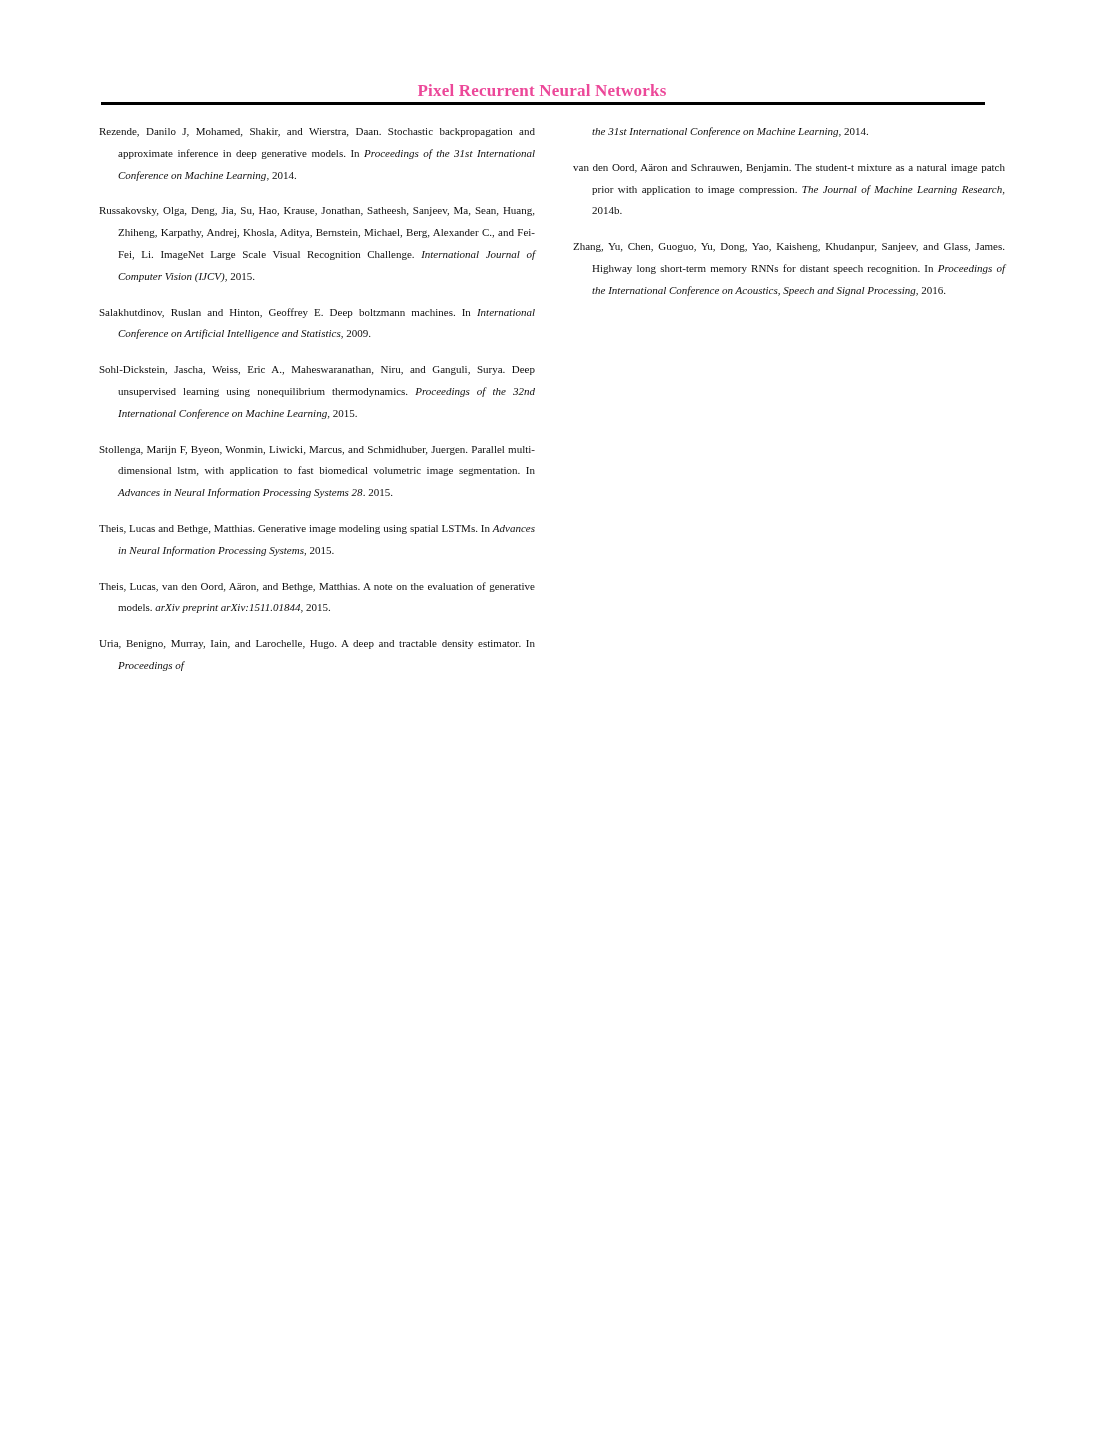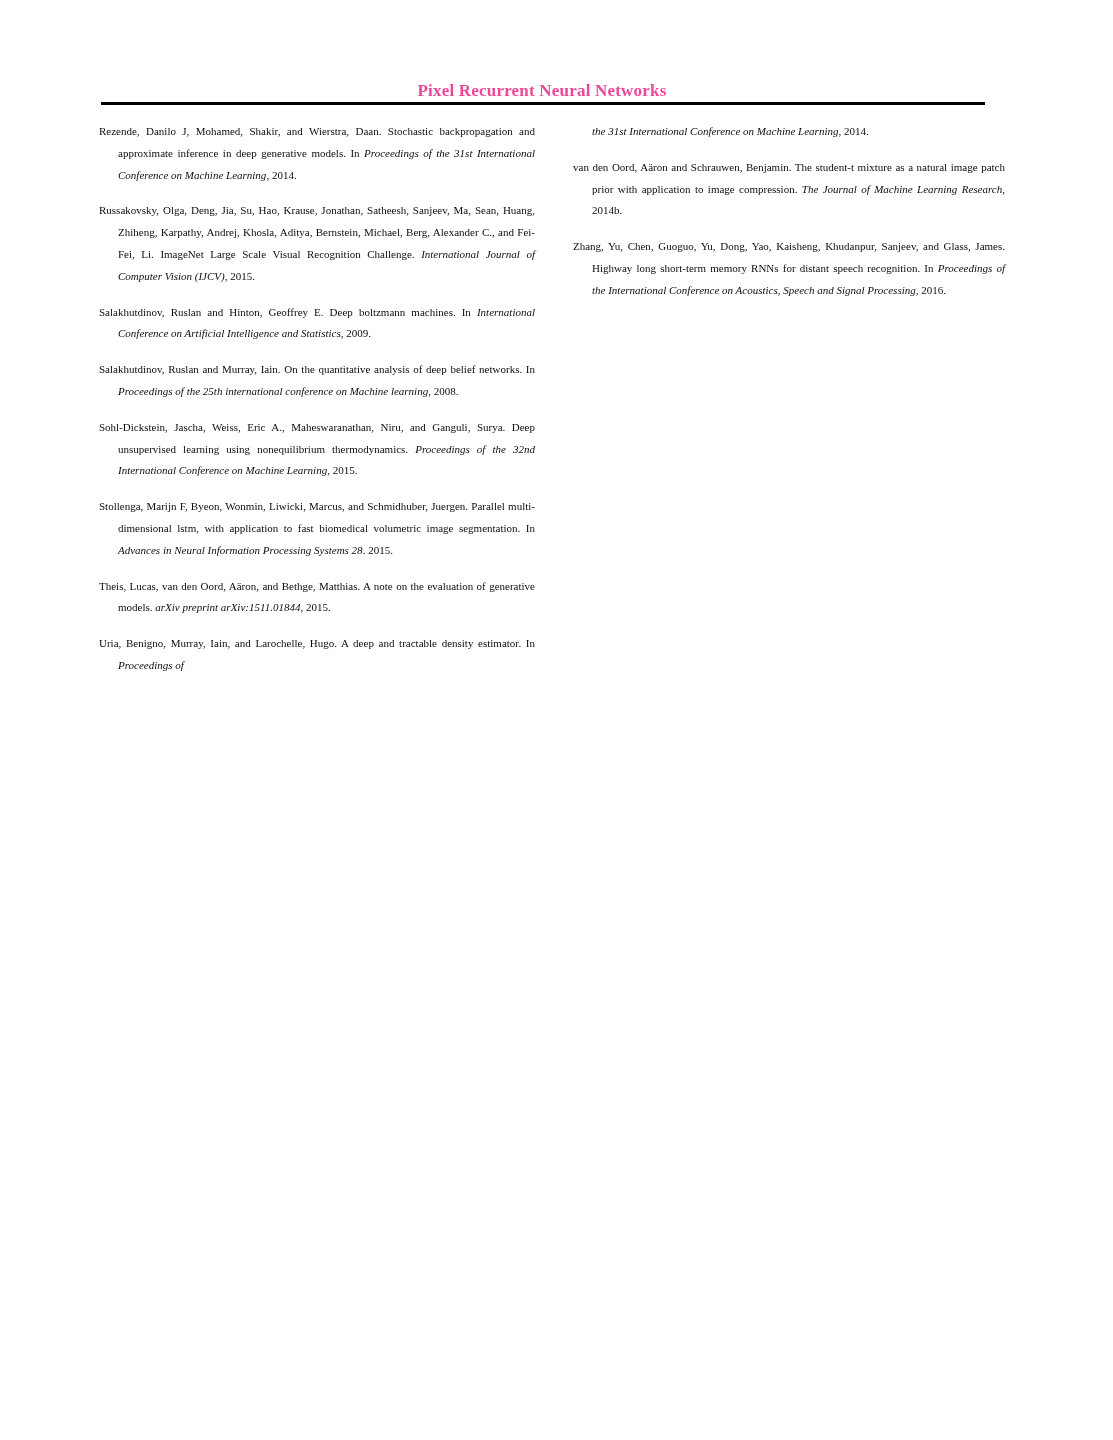--- a/index.html
+++ b/index.html
@@ -58,23 +58,23 @@
 <body>
 
 <div class="running-head">Pixel Recurrent Neural Networks</div>
 
 <div class="header-rule"></div>
 
 <div class="ref-column left">
     <p class="ref"><span class="seg-normal">Rezende, Danilo J, Mohamed, Shakir, and Wierstra, Daan. Stochastic backpropagation and approximate inference in deep generative models. In </span><span class="seg-italic">Proceedings of the 31st International Conference on Machine Learning</span><span class="seg-normal">, 2014.</span></p>
     <p class="ref"><span class="seg-normal">Russakovsky, Olga, Deng, Jia, Su, Hao, Krause, Jonathan, Satheesh, Sanjeev, Ma, Sean, Huang, Zhiheng, Karpathy, Andrej, Khosla, Aditya, Bernstein, Michael, Berg, Alexander C., and Fei-Fei, Li. ImageNet Large Scale Visual Recognition Challenge. </span><span class="seg-italic">International Journal of Computer Vision (IJCV)</span><span class="seg-normal">, 2015.</span></p>
     <p class="ref"><span class="seg-normal">Salakhutdinov, Ruslan and Hinton, Geoffrey E. Deep boltzmann machines. In </span><span class="seg-italic">International Conference on Artificial Intelligence and Statistics</span><span class="seg-normal">, 2009.</span></p>
-    <p class="ref"><span class="seg-normal">Salakhutdinov, Ruslan and Murray, Iain. On the quantitative analysis of deep belief networks. In </span><span class="seg-italic">Proceedings of the 25th international conference on Machine learning</span><span class="seg-normal">, 2008.</span></p>
     <p class="ref"><span class="seg-normal">Sohl-Dickstein, Jascha, Weiss, Eric A., Maheswaranathan, Niru, and Ganguli, Surya. Deep unsupervised learning using nonequilibrium thermodynamics. </span><span class="seg-italic">Proceedings of the 32nd International Conference on Machine Learning</span><span class="seg-normal">, 2015.</span></p>
     <p class="ref"><span class="seg-normal">Stollenga, Marijn F, Byeon, Wonmin, Liwicki, Marcus, and Schmidhuber, Juergen. Parallel multi-dimensional lstm, with application to fast biomedical volumetric image segmentation. In </span><span class="seg-italic">Advances in Neural Information Processing Systems 28</span><span class="seg-normal">. 2015.</span></p>
+    <p class="ref"><span class="seg-normal">Theis, Lucas and Bethge, Matthias. Generative image modeling using spatial LSTMs. In </span><span class="seg-italic">Advances in Neural Information Processing Systems</span><span class="seg-normal">, 2015.</span></p>
     <p class="ref"><span class="seg-normal">Theis, Lucas, van den Oord, Aäron, and Bethge, Matthias. A note on the evaluation of generative models. </span><span class="seg-italic">arXiv preprint arXiv:1511.01844</span><span class="seg-normal">, 2015.</span></p>
     <p class="ref"><span class="seg-normal">Uria, Benigno, Murray, Iain, and Larochelle, Hugo. A deep and tractable density estimator. In </span><span class="seg-italic">Proceedings of</span></p>
   </div>
 
 <div class="ref-column right">
     <p class="ref continuation"><span class="seg-italic">the 31st International Conference on Machine Learning</span><span class="seg-normal">, 2014.</span></p>
     <p class="ref"><span class="seg-normal">van den Oord, Aäron and Schrauwen, Benjamin. The student-t mixture as a natural image patch prior with application to image compression. </span><span class="seg-italic">The Journal of Machine Learning Research</span><span class="seg-normal">, 2014b.</span></p>
     <p class="ref"><span class="seg-normal">Zhang, Yu, Chen, Guoguo, Yu, Dong, Yao, Kaisheng, Khudanpur, Sanjeev, and Glass, James. Highway long short-term memory RNNs for distant speech recognition. In </span><span class="seg-italic">Proceedings of the International Conference on Acoustics, Speech and Signal Processing</span><span class="seg-normal">, 2016.</span></p>
   </div>
 

